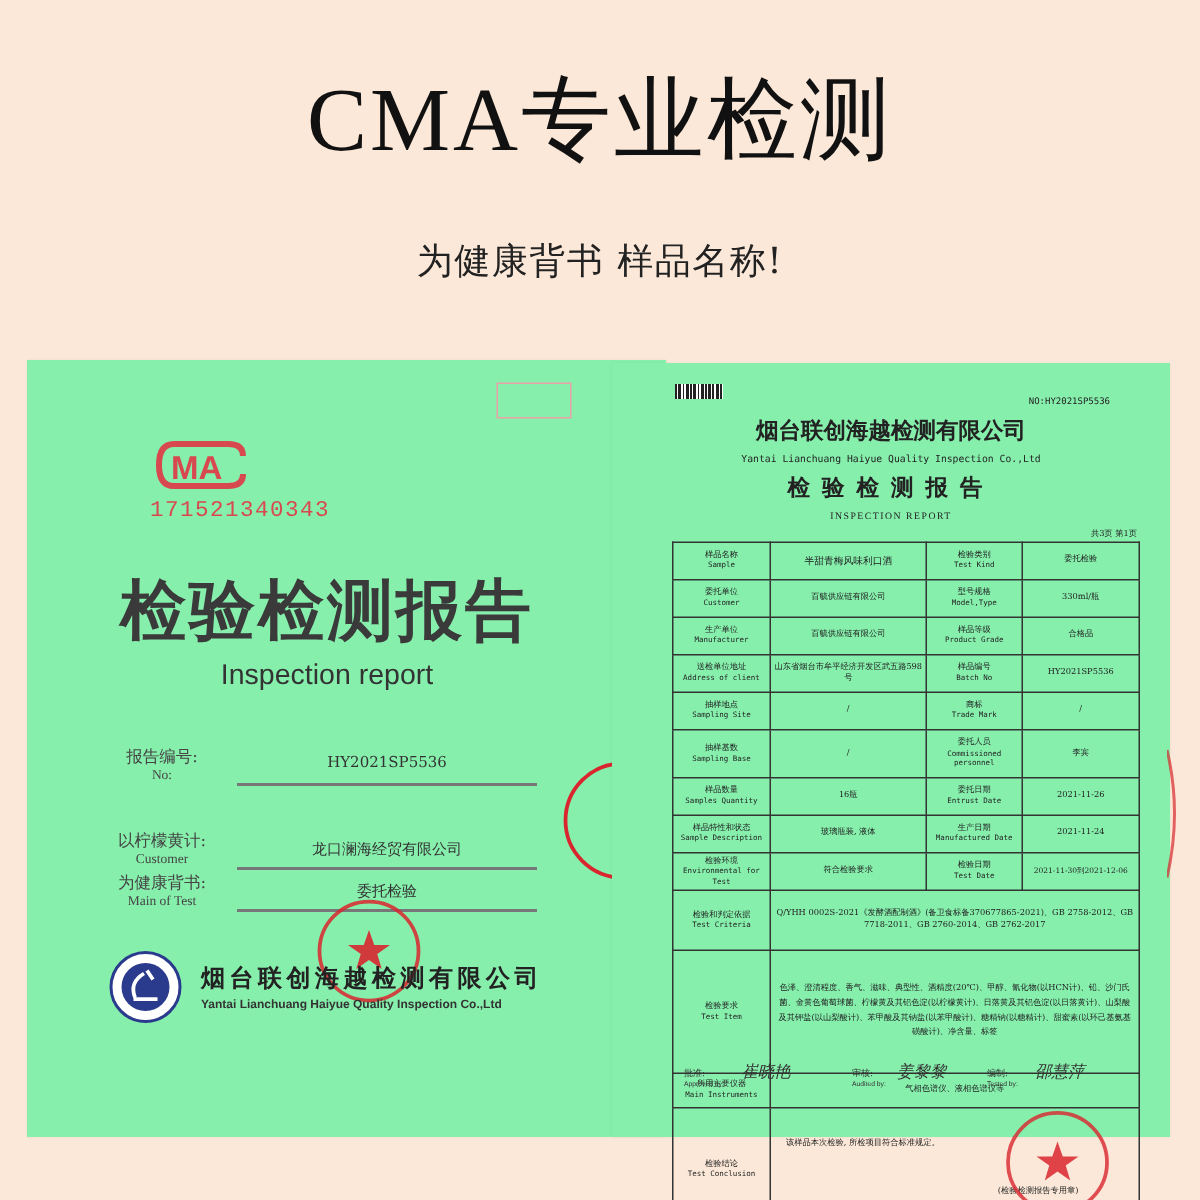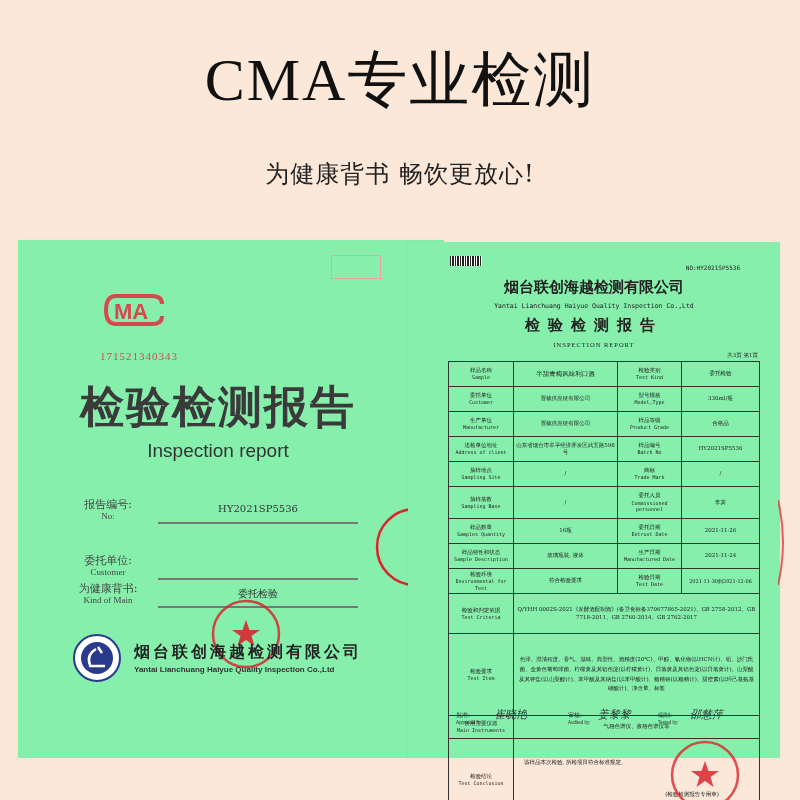--- a/index.html
+++ b/index.html
@@ -11,21 +11,21 @@
   .hero-sub { position: absolute; top: 158px; left: 0; width: 800px; text-align: center;
     font-family: "DejaVu Serif", serif; font-size: 24px; color: #222; letter-spacing: 1px; }
 
   .doc { position: absolute; background: #86efac; box-shadow: 0 0 2px rgba(0,0,0,0.06); }
   .doc-left { left: 18px; top: 240px; width: 426px; height: 518px; padding-left: 13px; }
   .doc-right { left: 408px; top: 242px; width: 372px; height: 516px; }
 
   
   .stamp-box { position: absolute; left: 313px; top: 15px; width: 50px; height: 24px; border: 1px solid #e9a3a8; }
   .cma-logo { position: absolute; left: 84px; top: 53px; width: 64px; height: 34px; }
-  .cma-num { position: absolute; left: 82px; top: 110px; font-family: Liberation Serif, serif; font-size: 11px; color: #d8484f; letter-spacing: 1px; }
+  .cma-num { position: absolute; left: 82px; top: 92px; font-family: Liberation Mono, monospace; font-size: 15px; color: #d8484f; letter-spacing: 1px; }
   .cover-title { position: absolute; left: 60px; top: 138px; width: 280px; text-align: center;
     font-family: "DejaVu Sans", sans-serif; font-weight: bold; font-size: 44px; color: #3a3a3a; letter-spacing: 2px; }
   .cover-sub { position: absolute; left: 60px; top: 200px; width: 280px; text-align: center;
     font-family: "Liberation Sans", sans-serif; font-size: 19px; color: #333; }
 
   .field { position: absolute; left: 60px; width: 280px; height: 40px; }
   .field .lbl-cn { position: absolute; left: 0; top: 0; width: 60px; text-align: center; font-size: 11px; color: #444; }
   .field .lbl-en { position: absolute; left: 0; top: 14px; width: 60px; text-align: center; font-family: "Liberation Serif", serif; font-size: 9px; color: #444; }
   .field .val { position: absolute; left: 80px; top: 6px; width: 200px; text-align: center; font-size: 10px; color: #333; }
   .field .line { position: absolute; left: 80px; top: 25px; width: 200px; height: 2px; background: #777; }
@@ -53,48 +53,49 @@
   .signs { position: absolute; left: 40px; top: 465px; width: 311px; height: 30px; }
   .sign { position: absolute; top: 4px; font-size: 6px; color: #333; }
   .sign .en { display: block; font-family: "Liberation Sans", sans-serif; font-size: 4.5px; }
   .sig-script { position: absolute; top: 0; font-family: "DejaVu Serif", serif; font-style: italic; font-size: 11px; color: #333; }
   .right-seal-edge { position: absolute; left: 778px; top: 495px; width: 10px; height: 95px; }
 </style>
 </head>
 <body>
 
 <div class="hero-title">CMA专业检测</div>
-<div class="hero-sub">为健康背书 畅饮更放心!</div>
+<div class="hero-sub">为健康背书 样品名称!</div>
 
 <div class="doc doc-left">
   <div class="stamp-box"></div>
   <svg class="cma-logo" viewBox="0 0 64 34">
     <path d="M14 3 H50 Q60 3 60 11" fill="none" stroke="#d8484f" stroke-width="4"></path>
     <path d="M14 31 H50 Q60 31 60 23" fill="none" stroke="#d8484f" stroke-width="4"></path>
     <path d="M14 3 Q4 3 4 17 Q4 31 14 31" fill="none" stroke="#d8484f" stroke-width="4"></path>
     <text x="12" y="26" font-family="Liberation Sans, sans-serif" font-weight="bold" font-size="22" fill="#d8484f">MA</text>
   </svg>
   <div class="cma-num">171521340343</div>
   <div class="cover-title">检验检测报告</div>
   <div class="cover-sub">Inspection report</div>
 
   <div class="field" style="top:257px">
     <span class="lbl-cn">报告编号:</span>
     <span class="lbl-en">No:</span>
     <span class="val">HY2021SP5536</span>
     <span class="line"></span>
   </div>
   <div class="field" style="top:313px">
-    <span class="lbl-cn">委托单位:</span>
+    <span class="lbl-cn">以柠檬黄计:</span>
     <span class="lbl-en">Customer</span>
+    <span class="val">龙口澜海经贸有限公司</span>
     <span class="line"></span>
   </div>
   <div class="field" style="top:341px">
     <span class="lbl-cn">为健康背书:</span>
-    <span class="lbl-en">Kind of Main</span>
+    <span class="lbl-en">Main of Test</span>
     <span class="val">委托检验</span>
     <span class="line"></span>
   </div>
 
   <svg class="left-seal-edge" viewBox="0 0 46 90">
     <circle cx="45" cy="45" r="38" fill="none" stroke="#d9262e" stroke-width="2.5"></circle>
   </svg>
 
   <svg class="lc-logo" viewBox="0 0 50 50">
     <circle cx="25" cy="25" r="23" fill="#fff" stroke="#2a3a8c" stroke-width="2"></circle>

